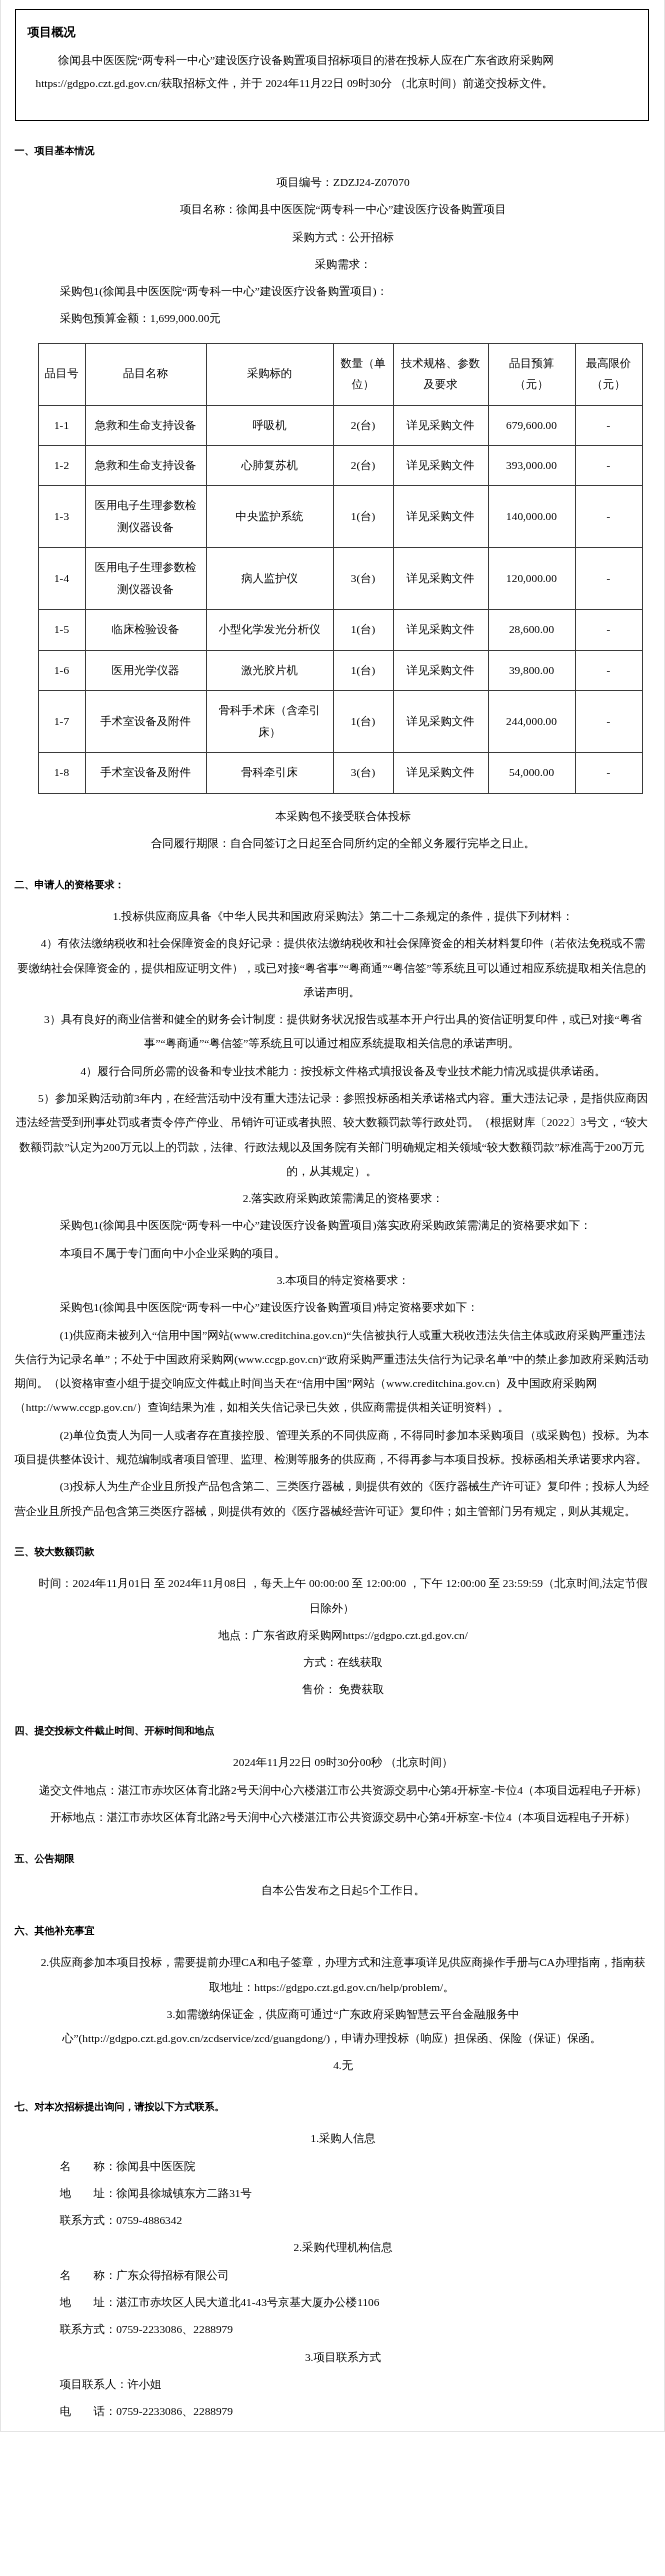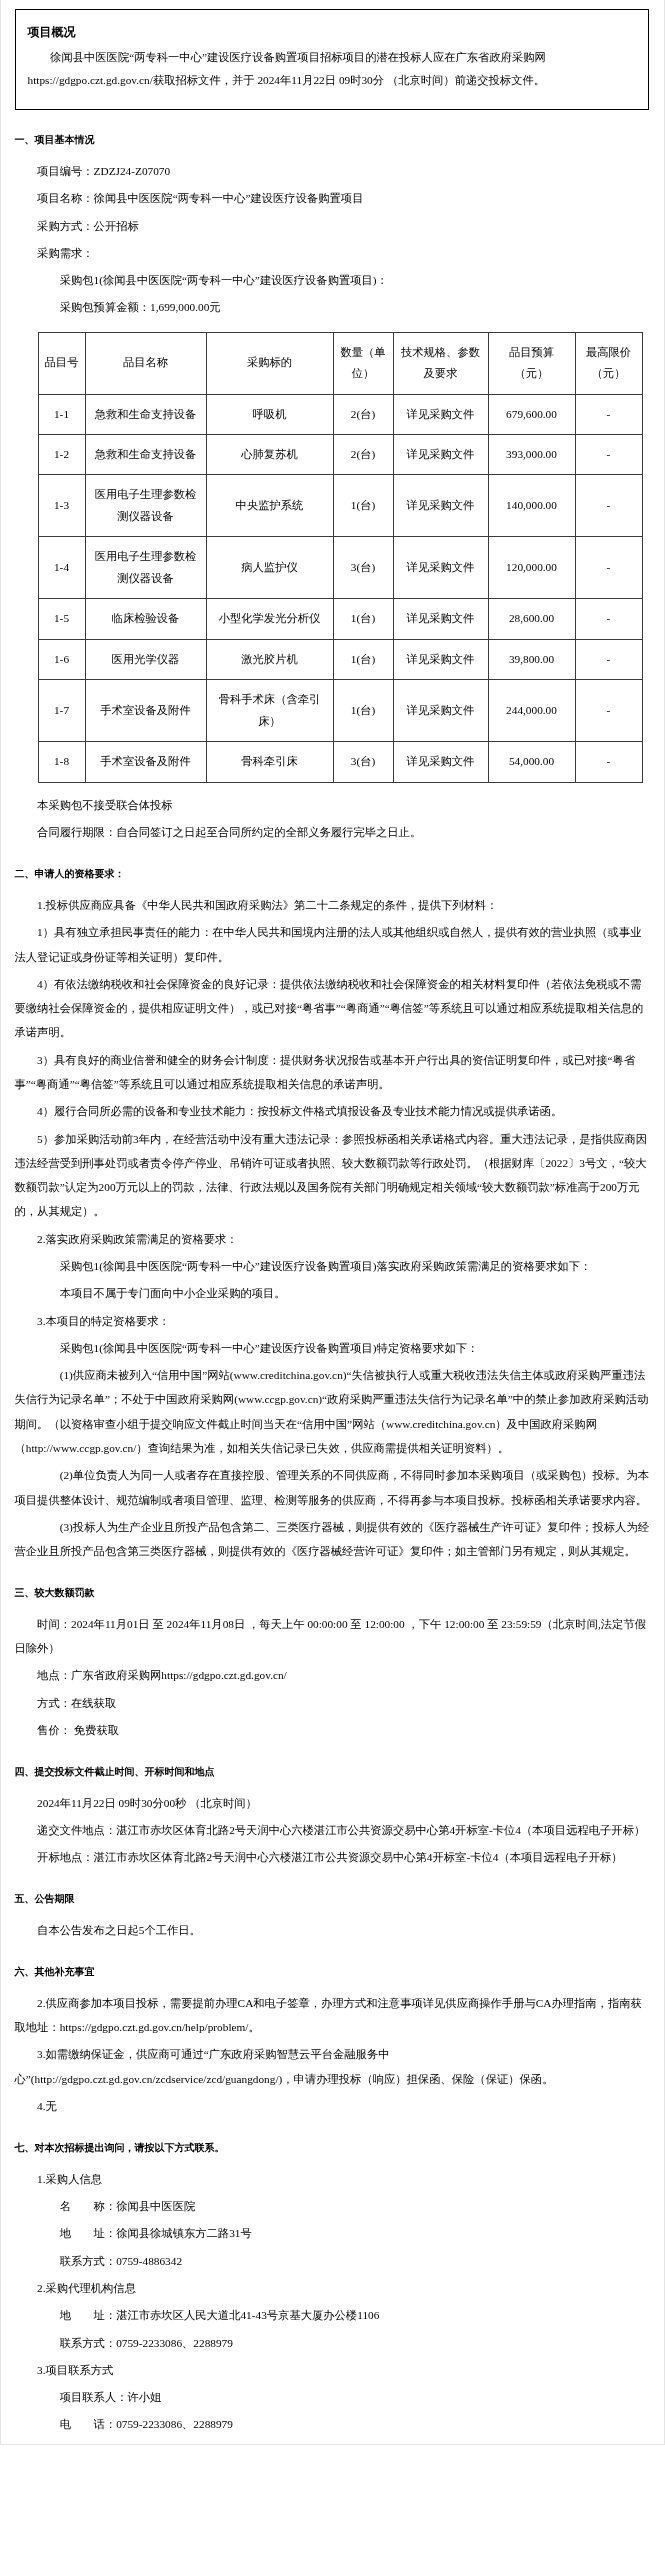--- a/index.html
+++ b/index.html
@@ -8,24 +8,24 @@
     border-left:0.8px solid #e4e4e4; border-right:0.8px solid #e4e4e4; border-bottom:0.8px solid #e4e4e4;
     font-family:"Liberation Sans","DejaVu Sans",sans-serif;
   }
   .doc {
     padding:6px 15px 4.5px 13.5px;
     font-family:"Liberation Serif","DejaVu Serif",serif;
     color:#000; font-size:11.3px;
   }
   .overview-box { border:0.8px solid #000; padding:7.5px 12px 16.5px 12px; margin:3px 0 4.5px 0; }
   .overview-title { font-weight:bold; font-size:12px; margin:6px 0 5px 0; }
-  .overview-body { margin:0; line-height:2.1; text-indent:2em; }
+  .overview-body { margin:8px; line-height:2.1; text-indent:2em; }
   h2.sec { font-size:10px; font-weight:bold; margin:22.5px 0 12px 0; }
   p.ln { margin:3px 0; line-height:2.15; }
-  .ind2 { text-indent:2em; }
+  .ind2 { text-indent:2em;text-align:center; }
   .ind4 { text-indent:4em; }
   table.items {
     border-collapse:collapse; table-layout:fixed;
     width:602px; margin:12px 0 10.5px 23px; font-size:11.3px;
   }
   table.items th, table.items td {
     border:0.8px solid #3a3a3a; font-weight:normal; text-align:center;
     vertical-align:middle; padding:9px 3.8px; line-height:1.9; word-break:break-all;
   }
   td.num { text-align:right; padding-right:10.5px;margin-left:20px; }
@@ -154,21 +154,20 @@
             <td class="dash">-</td>
           </tr>
         </tbody>
     </table>
 
     <p class="ln ind2">本采购包不接受联合体投标</p>
     <p class="ln ind2">合同履行期限：自合同签订之日起至合同所约定的全部义务履行完毕之日止。</p>
 
     <h2 class="sec">二、申请人的资格要求：</h2>
     <p class="ln ind2">1.投标供应商应具备《中华人民共和国政府采购法》第二十二条规定的条件，提供下列材料：</p>
-    <p class="ln ind2">1）具有独立承担民事责任的能力：在中华人民共和国境内注册的法人或其他组织或自然人，提供有效的营业执照（或事业法人登记证或身份证等相关证明）复印件。</p>
     <p class="ln ind2">4）有依法缴纳税收和社会保障资金的良好记录：提供依法缴纳税收和社会保障资金的相关材料复印件（若依法免税或不需要缴纳社会保障资金的，提供相应证明文件），或已对接“粤省事”“粤商通”“粤信签”等系统且可以通过相应系统提取相关信息的承诺声明。</p>
     <p class="ln ind2">3）具有良好的商业信誉和健全的财务会计制度：提供财务状况报告或基本开户行出具的资信证明复印件，或已对接“粤省事”“粤商通”“粤信签”等系统且可以通过相应系统提取相关信息的承诺声明。</p>
     <p class="ln ind2">4）履行合同所必需的设备和专业技术能力：按投标文件格式填报设备及专业技术能力情况或提供承诺函。</p>
     <p class="ln ind2">5）参加采购活动前3年内，在经营活动中没有重大违法记录：参照投标函相关承诺格式内容。重大违法记录，是指供应商因违法经营受到刑事处罚或者责令停产停业、吊销许可证或者执照、较大数额罚款等行政处罚。（根据财库〔2022〕3号文，“较大数额罚款”认定为200万元以上的罚款，法律、行政法规以及国务院有关部门明确规定相关领域“较大数额罚款”标准高于200万元的，从其规定）。</p>
     <p class="ln ind2">2.落实政府采购政策需满足的资格要求：</p>
     <p class="ln ind4">采购包1(徐闻县中医医院“两专科一中心”建设医疗设备购置项目)落实政府采购政策需满足的资格要求如下：</p>
     <p class="ln ind4">本项目不属于专门面向中小企业采购的项目。</p>
     <p class="ln ind2">3.本项目的特定资格要求：</p>
     <p class="ln ind4">采购包1(徐闻县中医医院“两专科一中心”建设医疗设备购置项目)特定资格要求如下：</p>
     <p class="ln ind4">(1)供应商未被列入“信用中国”网站(www.creditchina.gov.cn)“失信被执行人或重大税收违法失信主体或政府采购严重违法失信行为记录名单”；不处于中国政府采购网(www.ccgp.gov.cn)“政府采购严重违法失信行为记录名单”中的禁止参加政府采购活动期间。（以资格审查小组于提交响应文件截止时间当天在“信用中国”网站（www.creditchina.gov.cn）及中国政府采购网（http://www.ccgp.gov.cn/）查询结果为准，如相关失信记录已失效，供应商需提供相关证明资料）。</p>
@@ -193,20 +192,21 @@
     <p class="ln ind2">2.供应商参加本项目投标，需要提前办理CA和电子签章，办理方式和注意事项详见供应商操作手册与CA办理指南，指南获取地址：https://gdgpo.czt.gd.gov.cn/help/problem/。</p>
     <p class="ln ind2">3.如需缴纳保证金，供应商可通过“广东政府采购智慧云平台金融服务中心”(http://gdgpo.czt.gd.gov.cn/zcdservice/zcd/guangdong/)，申请办理投标（响应）担保函、保险（保证）保函。</p>
     <p class="ln ind2">4.无</p>
 
     <h2 class="sec">七、对本次招标提出询问，请按以下方式联系。</h2>
     <p class="ln ind2">1.采购人信息</p>
     <p class="ln ind4">名　　称：徐闻县中医医院</p>
     <p class="ln ind4">地　　址：徐闻县徐城镇东方二路31号</p>
     <p class="ln ind4">联系方式：0759-4886342</p>
     <p class="ln ind2">2.采购代理机构信息</p>
+    <p class="ln ind4">名　　称：广东众得招标有限公司</p>
     <p class="ln ind4">地　　址：湛江市赤坎区人民大道北41-43号京基大厦办公楼1106</p>
     <p class="ln ind4">联系方式：0759-2233086、2288979</p>
     <p class="ln ind2">3.项目联系方式</p>
     <p class="ln ind4">项目联系人：许小姐</p>
     <p class="ln ind4">电　　话：0759-2233086、2288979</p>
 
   </div>
 
 </div>
 

